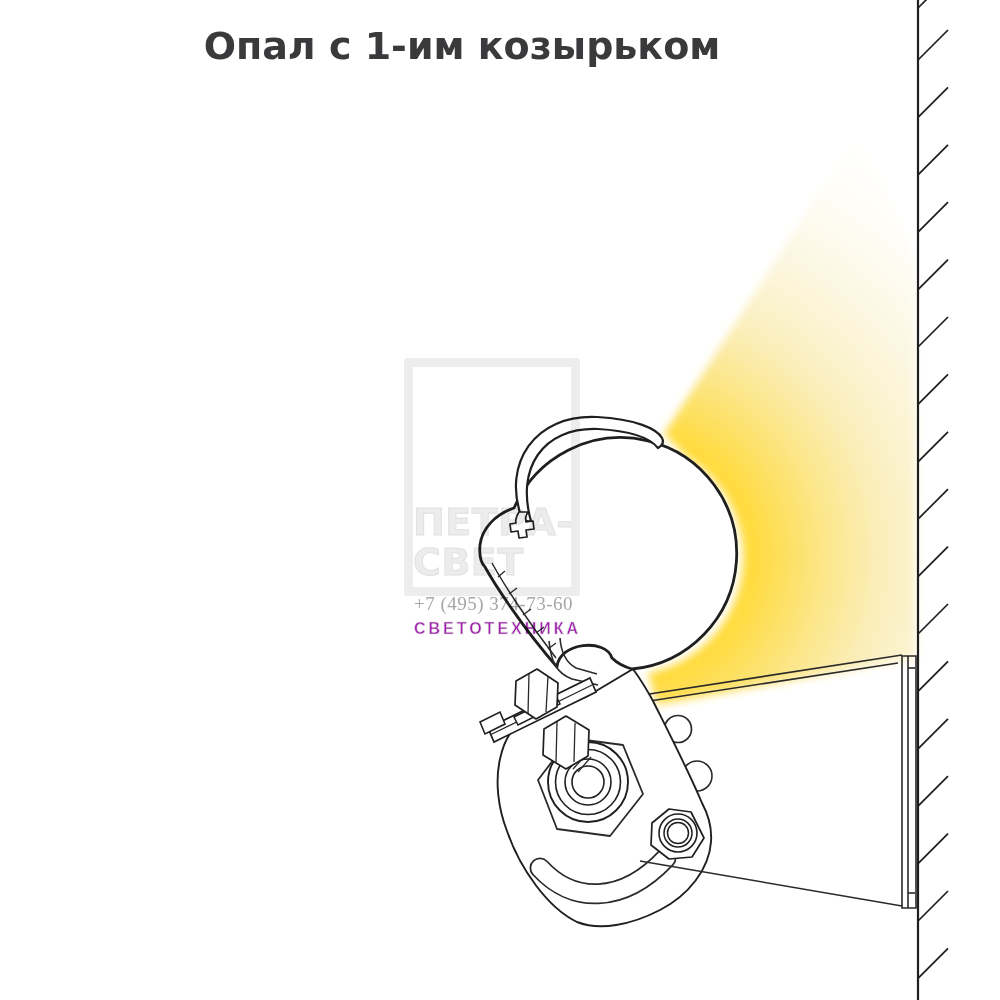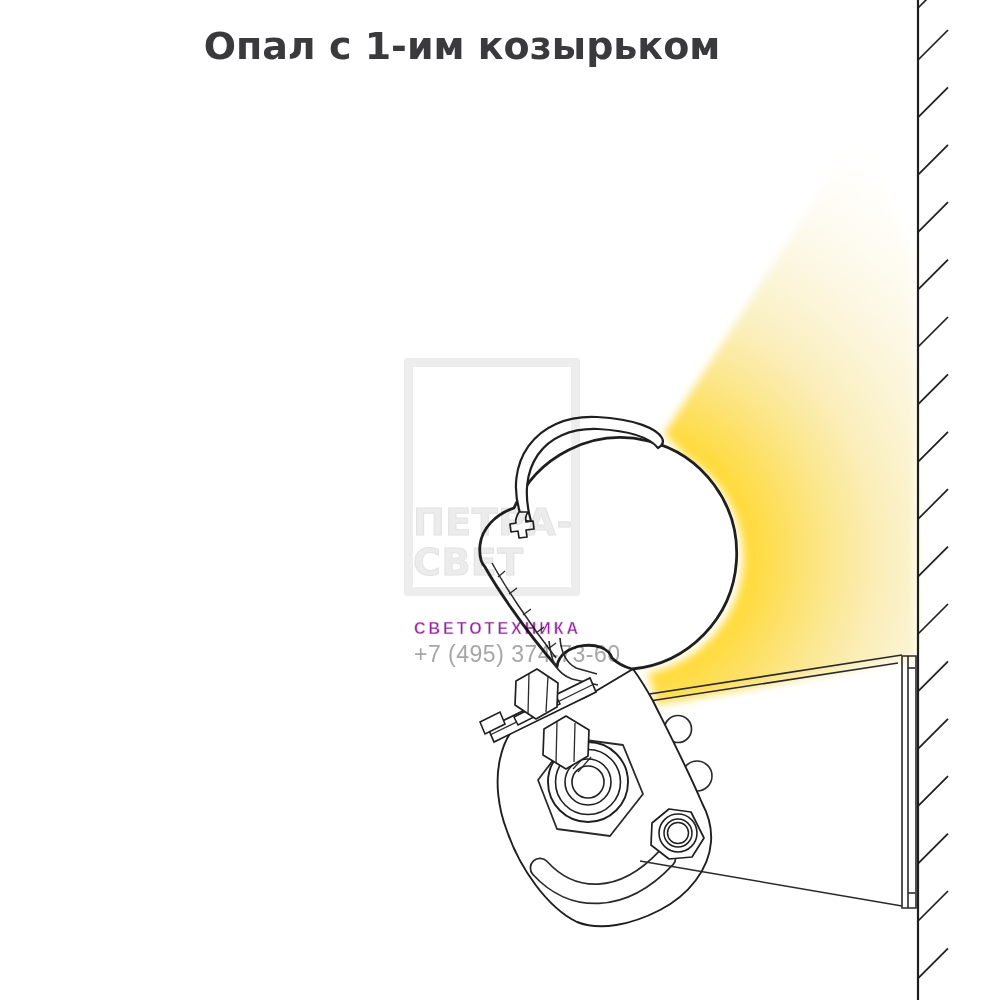--- a/index.html
+++ b/index.html
@@ -9,22 +9,22 @@
   .title{position:absolute;left:0;top:24px;width:924px;text-align:center;
          font-size:38px;font-weight:700;letter-spacing:0px;color:#3A3A3C;}
   .watermark{position:absolute;left:0;top:0;width:1000px;height:724px;
              mix-blend-mode:multiply;pointer-events:none;}
   .wm-square{position:absolute;left:404px;top:358px;width:158px;height:220px;
              border:9px solid #EDEDED;border-radius:3px;}
   .wm-brand1{position:absolute;left:413px;top:500px;font-size:38px;font-weight:700;
              color:#ECECEC;-webkit-text-stroke:1px #E2E2E2;letter-spacing:0.5px;}
   .wm-brand2{position:absolute;left:413px;top:540px;font-size:38px;font-weight:700;
              color:#ECECEC;-webkit-text-stroke:1px #E2E2E2;letter-spacing:0.5px;text-align:right;}
-  .wm-phone{position:absolute;left:414px;top:593px;font-size:23px;font-weight:400;
-            color:#A6A6A6;letter-spacing:0.5px;font-family:Liberation Sans, sans-serif;margin-top:48px;}
+  .wm-phone{position:absolute;left:414px;top:593px;font-size:19px;font-weight:400;
+            color:#A6A6A6;letter-spacing:0.5px;font-family:Liberation Serif, serif;}
   .wm-tagline{position:absolute;left:414px;top:620px;font-size:16px;font-weight:700;
               color:#a21caf;-webkit-text-stroke:0.6px #DBDBDB;letter-spacing:3px;
               font-family:"Liberation Sans",sans-serif;}
 </style>
 </head>
 <body>
 
 <div id="stage">
 
   <svg id="drawing" width="1000" height="1000" viewBox="0 0 1000 1000">

